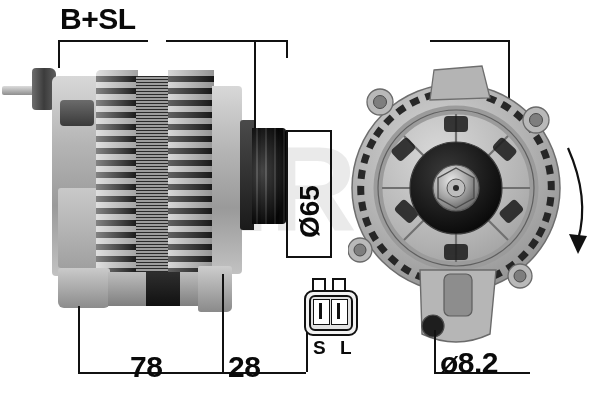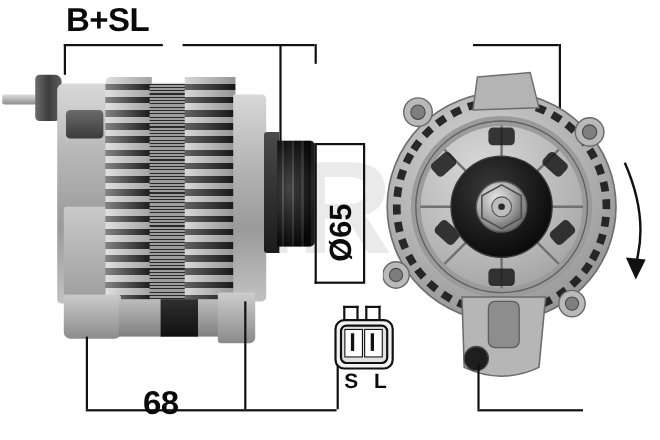--- a/index.html
+++ b/index.html
@@ -165,21 +165,22 @@
   <div class="rule-h" style="left:286px; top:130px; width:44px;"></div>
   <div class="rule-h" style="left:286px; top:256px; width:44px;"></div>
   <div class="rule-v" style="left:330px; top:130px; height:128px;"></div>
   <div class="dim-label dim-mid rot90" style="left:296px; top:238px;">Ø65</div>
 
   <div class="rule-h" style="left:78px; top:372px; width:228px;"></div>
   <div class="rule-v" style="left:78px; top:306px; height:66px;"></div>
   <div class="rule-v" style="left:222px; top:274px; height:98px;"></div>
   <div class="rule-v" style="left:306px; top:330px; height:42px;"></div>
 
-  <div class="dim-label dim-big" style="left:130px; top:352px;">68</div>
+  <div class="dim-label dim-big" style="left:130px; top:352px;">78</div>
+  <div class="dim-label dim-big" style="left:228px; top:352px;">28</div>
 
   <div class="art" style="left:312px; top:278px; width:10px; height:14px;
        border:2px solid #111; border-bottom:none; background:#fff;"></div>
   <div class="art" style="left:332px; top:278px; width:10px; height:14px;
        border:2px solid #111; border-bottom:none; background:#fff;"></div>
   <div class="art" style="left:304px; top:290px; width:50px; height:42px;
        border:2.5px solid #111; border-radius:9px; background:#f2f2f2;"></div>
   <div class="art" style="left:309px; top:295px; width:40px; height:32px;
        border:2px solid #111; border-radius:6px; background:#e2e2e2;"></div>
   <div class="art" style="left:313px; top:299px; width:15px; height:24px;
@@ -266,19 +267,20 @@
 
     <path d="M86 12 L134 8 L142 40 L82 42 Z" fill="#b4b4b4" stroke="#6e6e6e" stroke-width="1.3"></path>
 
     <path d="M72 212 L148 212 L142 276 Q108 292 74 276 Z" fill="#b6b6b6" stroke="#6b6b6b" stroke-width="1.4"></path>
     <rect x="96" y="216" width="28" height="42" rx="6" fill="#8d8d8d" stroke="#5d5d5d" stroke-width="1.2"></rect>
     <circle cx="85" cy="268" r="11" fill="#1e1e1e" stroke="#4a4a4a" stroke-width="1.2"></circle>
   </svg>
 
   <div class="rule-v" style="left:434px; top:330px; height:42px;"></div>
   <div class="rule-h" style="left:434px; top:372px; width:96px;"></div>
+  <div class="dim-label dim-big" style="left:440px; top:348px;">ø8.2</div>
 
   <svg class="art" style="left:556px; top:142px;" width="40" height="118" viewBox="0 0 40 118">
     <path d="M12 6 Q34 56 22 98" fill="none" stroke="#111" stroke-width="2.2"></path>
     <polygon points="22,112 13,92 31,94" fill="#111"></polygon>
   </svg>
 
 </div>
 
 </body></html>

